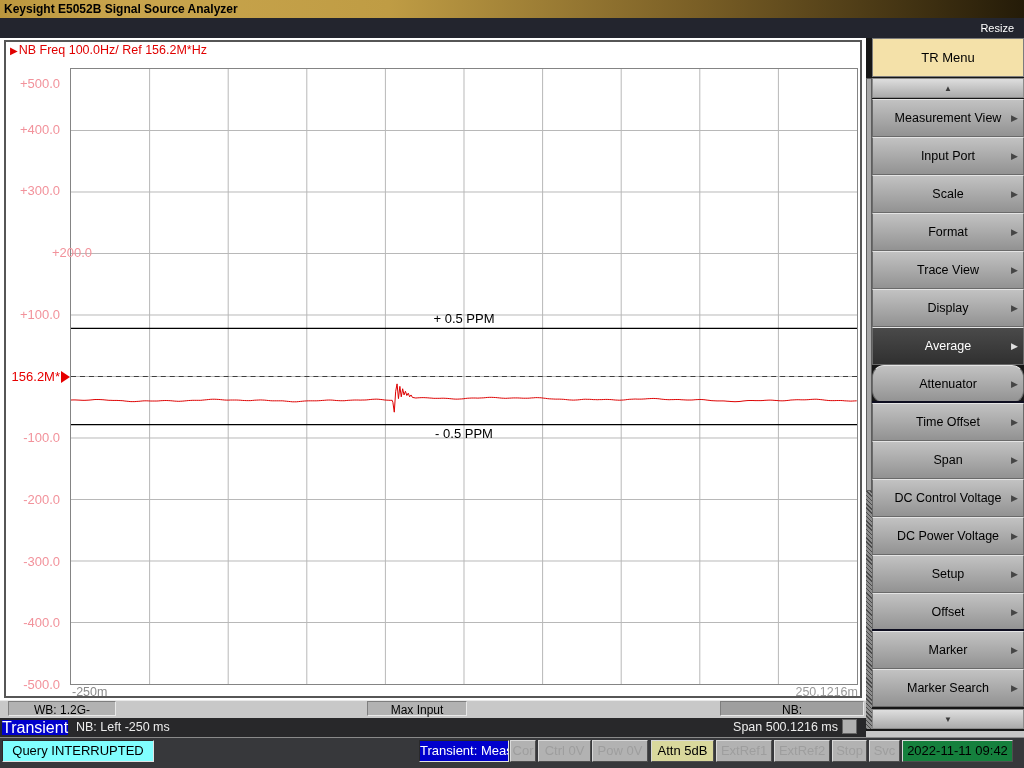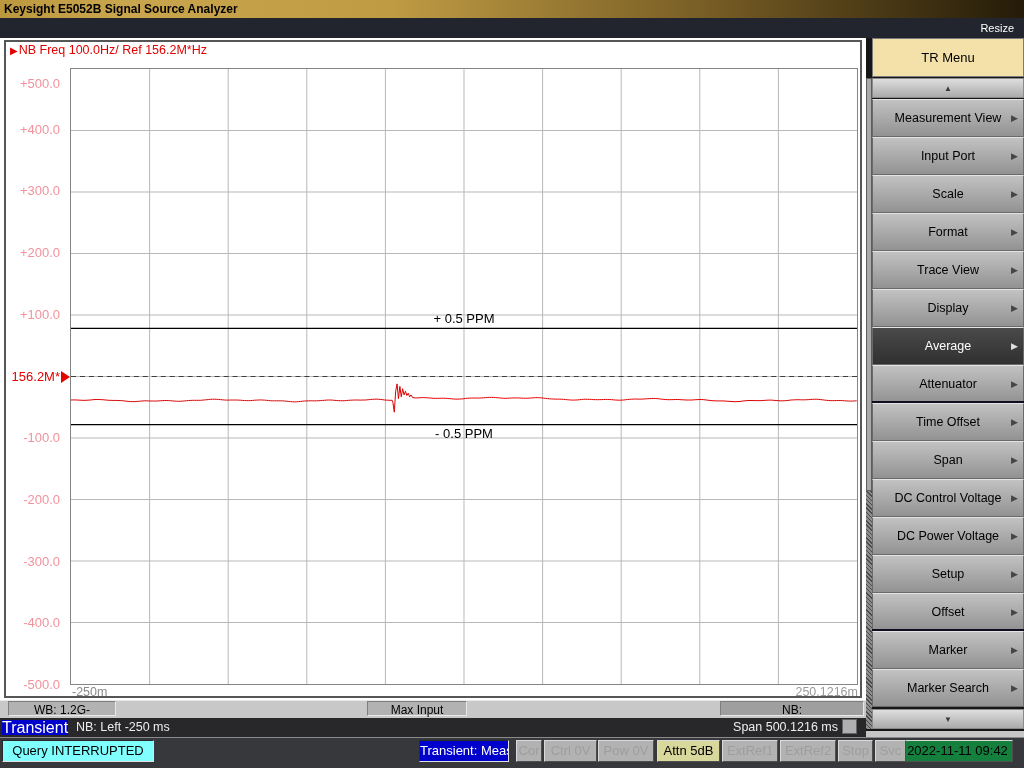--- a/index.html
+++ b/index.html
@@ -48,21 +48,21 @@
   .span-btn{position:absolute;left:842px;top:719px;width:15px;height:15px;background:#b0b0b0;
     border:1px solid #666;box-sizing:border-box;}
 
   
   .bottom-bar{position:absolute;left:0;top:737px;width:1024px;height:31px;background:#37383b;
     border-top:1px solid #8a8a8a;box-sizing:border-box;}
   .cell{position:absolute;top:740px;height:22px;line-height:20px;font-size:13px;text-align:center;
     box-sizing:border-box;border:1px solid;white-space:nowrap;overflow:hidden;}
   .cell.query{left:2px;width:152px;background:#80ffff;color:#000;border-color:#2a2a2a #e2e2e2 #e2e2e2 #2a2a2a;}
   .cell.meas{left:419px;width:90px;background:#0000cc;color:#fff;border-color:#2a2a2a #e2e2e2 #e2e2e2 #2a2a2a;}
-  .cell.ind{background:#b2b2b2;color:#9e9e9e;border-color:#d9d9d9 #4f4f4f #4f4f4f #d9d9d9;margin-left:6px;}
+  .cell.ind{background:#b2b2b2;color:#9e9e9e;border-color:#d9d9d9 #4f4f4f #4f4f4f #d9d9d9;}
   .cell.ind.active{background:#d9d89c;color:#000;}
   .cell.date{left:902px;width:111px;background:#15803d;color:#000;border-color:#d9d9d9 #4f4f4f #4f4f4f #d9d9d9;}
 
   
   .menu-panel{position:absolute;left:866px;top:38px;width:158px;height:699px;background:#161616;}
   .menu-header{position:absolute;left:872px;top:38px;width:152px;height:39px;background:#f4e1a9;
     border:1px solid #7c7c7c;box-sizing:border-box;display:flex;align-items:center;justify-content:center;
     font-size:13px;color:#000;}
   .scroll-btn{position:absolute;left:872px;width:152px;height:20px;box-sizing:border-box;
     background:linear-gradient(#dedede,#ababab);border:1px solid #8a8a8a;
@@ -161,21 +161,21 @@
     <span>▼</span>
   </button>
   <div class="menu-scrollbar">
     <div class="thumb"></div>
   </div>
   <div class="menu-bottom-strip"></div>
 
 <div class="y-label" style="top: 60px; margin-top: 16px;">+500.0</div>
     <div class="y-label" style="top: 121.7px;">+400.0</div>
     <div class="y-label" style="top: 183.4px;">+300.0</div>
-    <div class="y-label" style="top: 245.1px;">+200.0</div>
+    <div class="y-label" style="top: 245.1px; padding-left: 32px;">+200.0</div>
     <div class="y-label" style="top: 306.8px;">+100.0</div>
     <div class="y-label ref" style="top: 368.5px;">156.2M*</div>
     <div class="y-label" style="top: 430.2px;">-100.0</div>
     <div class="y-label" style="top: 491.9px;">-200.0</div>
     <div class="y-label" style="top: 553.6px;">-300.0</div>
     <div class="y-label" style="top: 615.3px;">-400.0</div>
     <div class="y-label" style="top: 677px;">-500.0</div>
     <div class="menu-btn" style="top: 99px;">
       <span>Measurement View</span>
       <span class="arrow">▶</span>
@@ -197,21 +197,21 @@
       <span class="arrow">▶</span>
     </div>
     <div class="menu-btn" style="top: 289px;">
       <span>Display</span>
       <span class="arrow">▶</span>
     </div>
     <div class="menu-btn selected" style="top: 327px;">
       <span>Average</span>
       <span class="arrow">▶</span>
     </div>
-    <div class="menu-btn" style="top: 365px;">
+    <div class="menu-btn" style="top: 365px; border-radius: 12px;">
       <span>Attenuator</span>
       <span class="arrow">▶</span>
     </div>
     <div class="menu-sep" style="top: 401px;"></div>
     <div class="menu-btn" style="top: 403px;">
       <span>Time Offset</span>
       <span class="arrow">▶</span>
     </div>
     <div class="menu-btn" style="top: 441px;">
       <span>Span</span>

